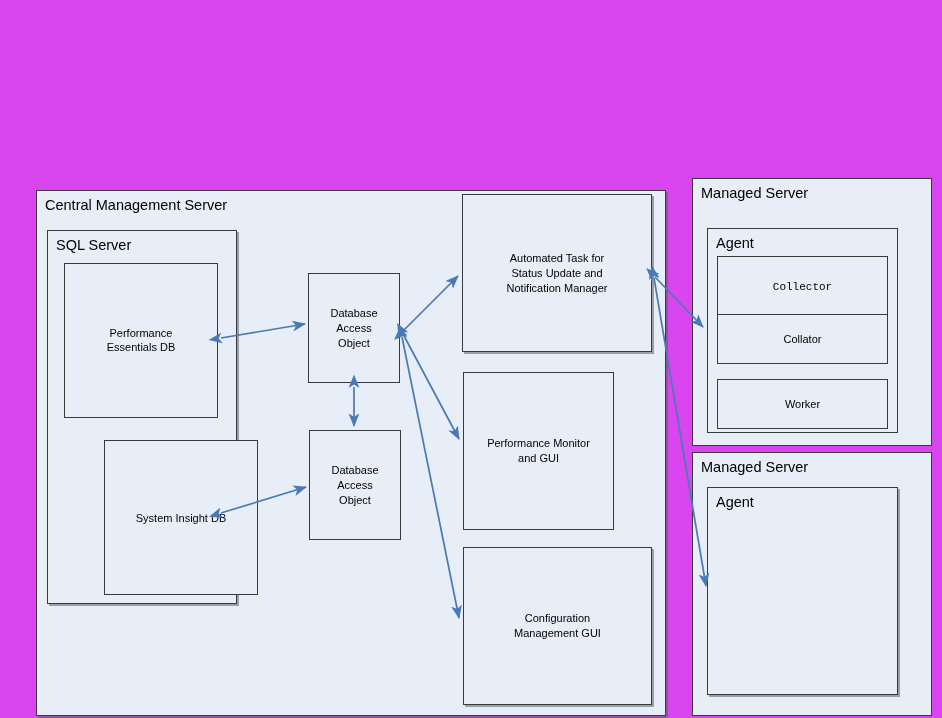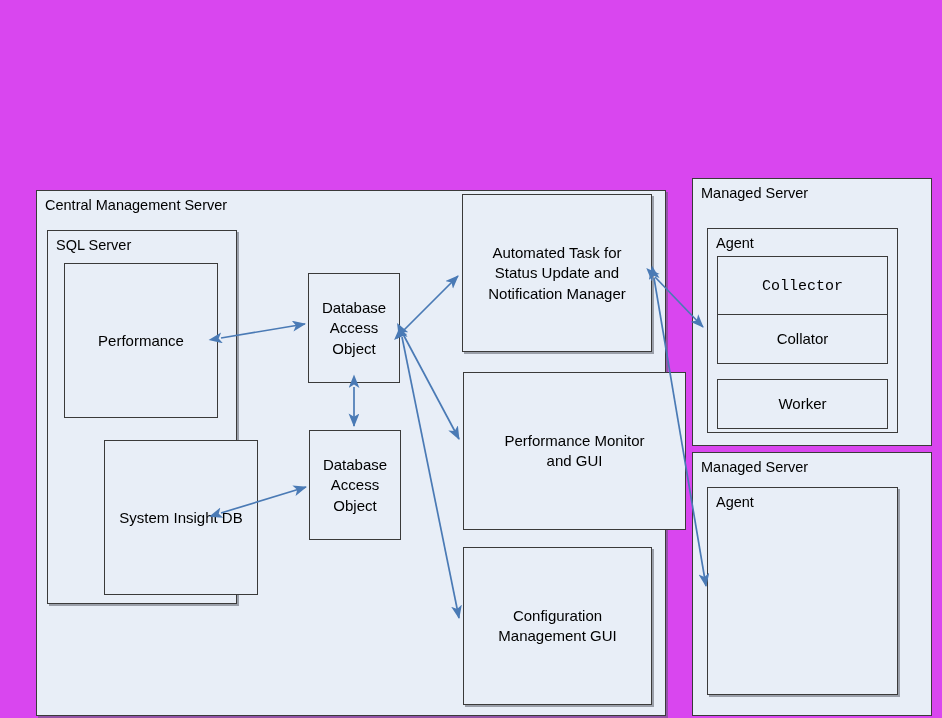--- a/index.html
+++ b/index.html
@@ -35,21 +35,21 @@
     line-height: 1.15;
     white-space: nowrap;
   }
   .label-center {
     position: absolute;
     left: 0;
     right: 0;
     top: 50%;
     transform: translateY(-50%);
     text-align: center;
-    font-size: 15px;
+    font-size: 11px;
     color: #000000;
     line-height: 1.35;
     padding: 0 4px;
     box-sizing: border-box;
   }
   svg.arrows {
     position: absolute;
     left: 0;
     top: 0;
     width: 942px;
@@ -72,20 +72,21 @@
     <span class="label-tl">Central Management Server</span>
   </div>
 
   <div class="box shadowed" style="left:47px; top:230px; width:190px; height:374px;">
     <span class="label-tl">SQL Server</span>
   </div>
 
   <div class="box" style="left:64px; top:263px; width:154px; height:155px;padding-left:16px;">
     <div class="label-center">
       <div>Performance</div>
+      <div>Essentials DB</div>
     </div>
   </div>
 
   <div class="box" style="left:64px; top:440px; width:154px; height:155px;margin-left:40px;">
     <div class="label-center">System Insight DB</div>
   </div>
 
   <div class="box" style="left:308px; top:273px; width:92px; height:110px;">
     <div class="label-center">
       <div>Database</div>
@@ -103,21 +104,21 @@
   </div>
 
   <div class="box shadowed" style="left:462px; top:194px; width:190px; height:158px;">
     <div class="label-center">
       <div>Automated Task for</div>
       <div>Status Update and</div>
       <div>Notification Manager</div>
     </div>
   </div>
 
-  <div class="box" style="left:463px; top:372px; width:223px; height:158px;text-decoration:underline;">
+  <div class="box" style="left:463px; top:372px; width:151px; height:158px;text-decoration:underline;">
     <div class="label-center">
       <div>Performance Monitor</div>
       <div>and GUI</div>
     </div>
   </div>
 
   <div class="box shadowed" style="left:463px; top:547px; width:189px; height:158px;">
     <div class="label-center">
       <div>Configuration</div>
       <div>Management GUI</div>

